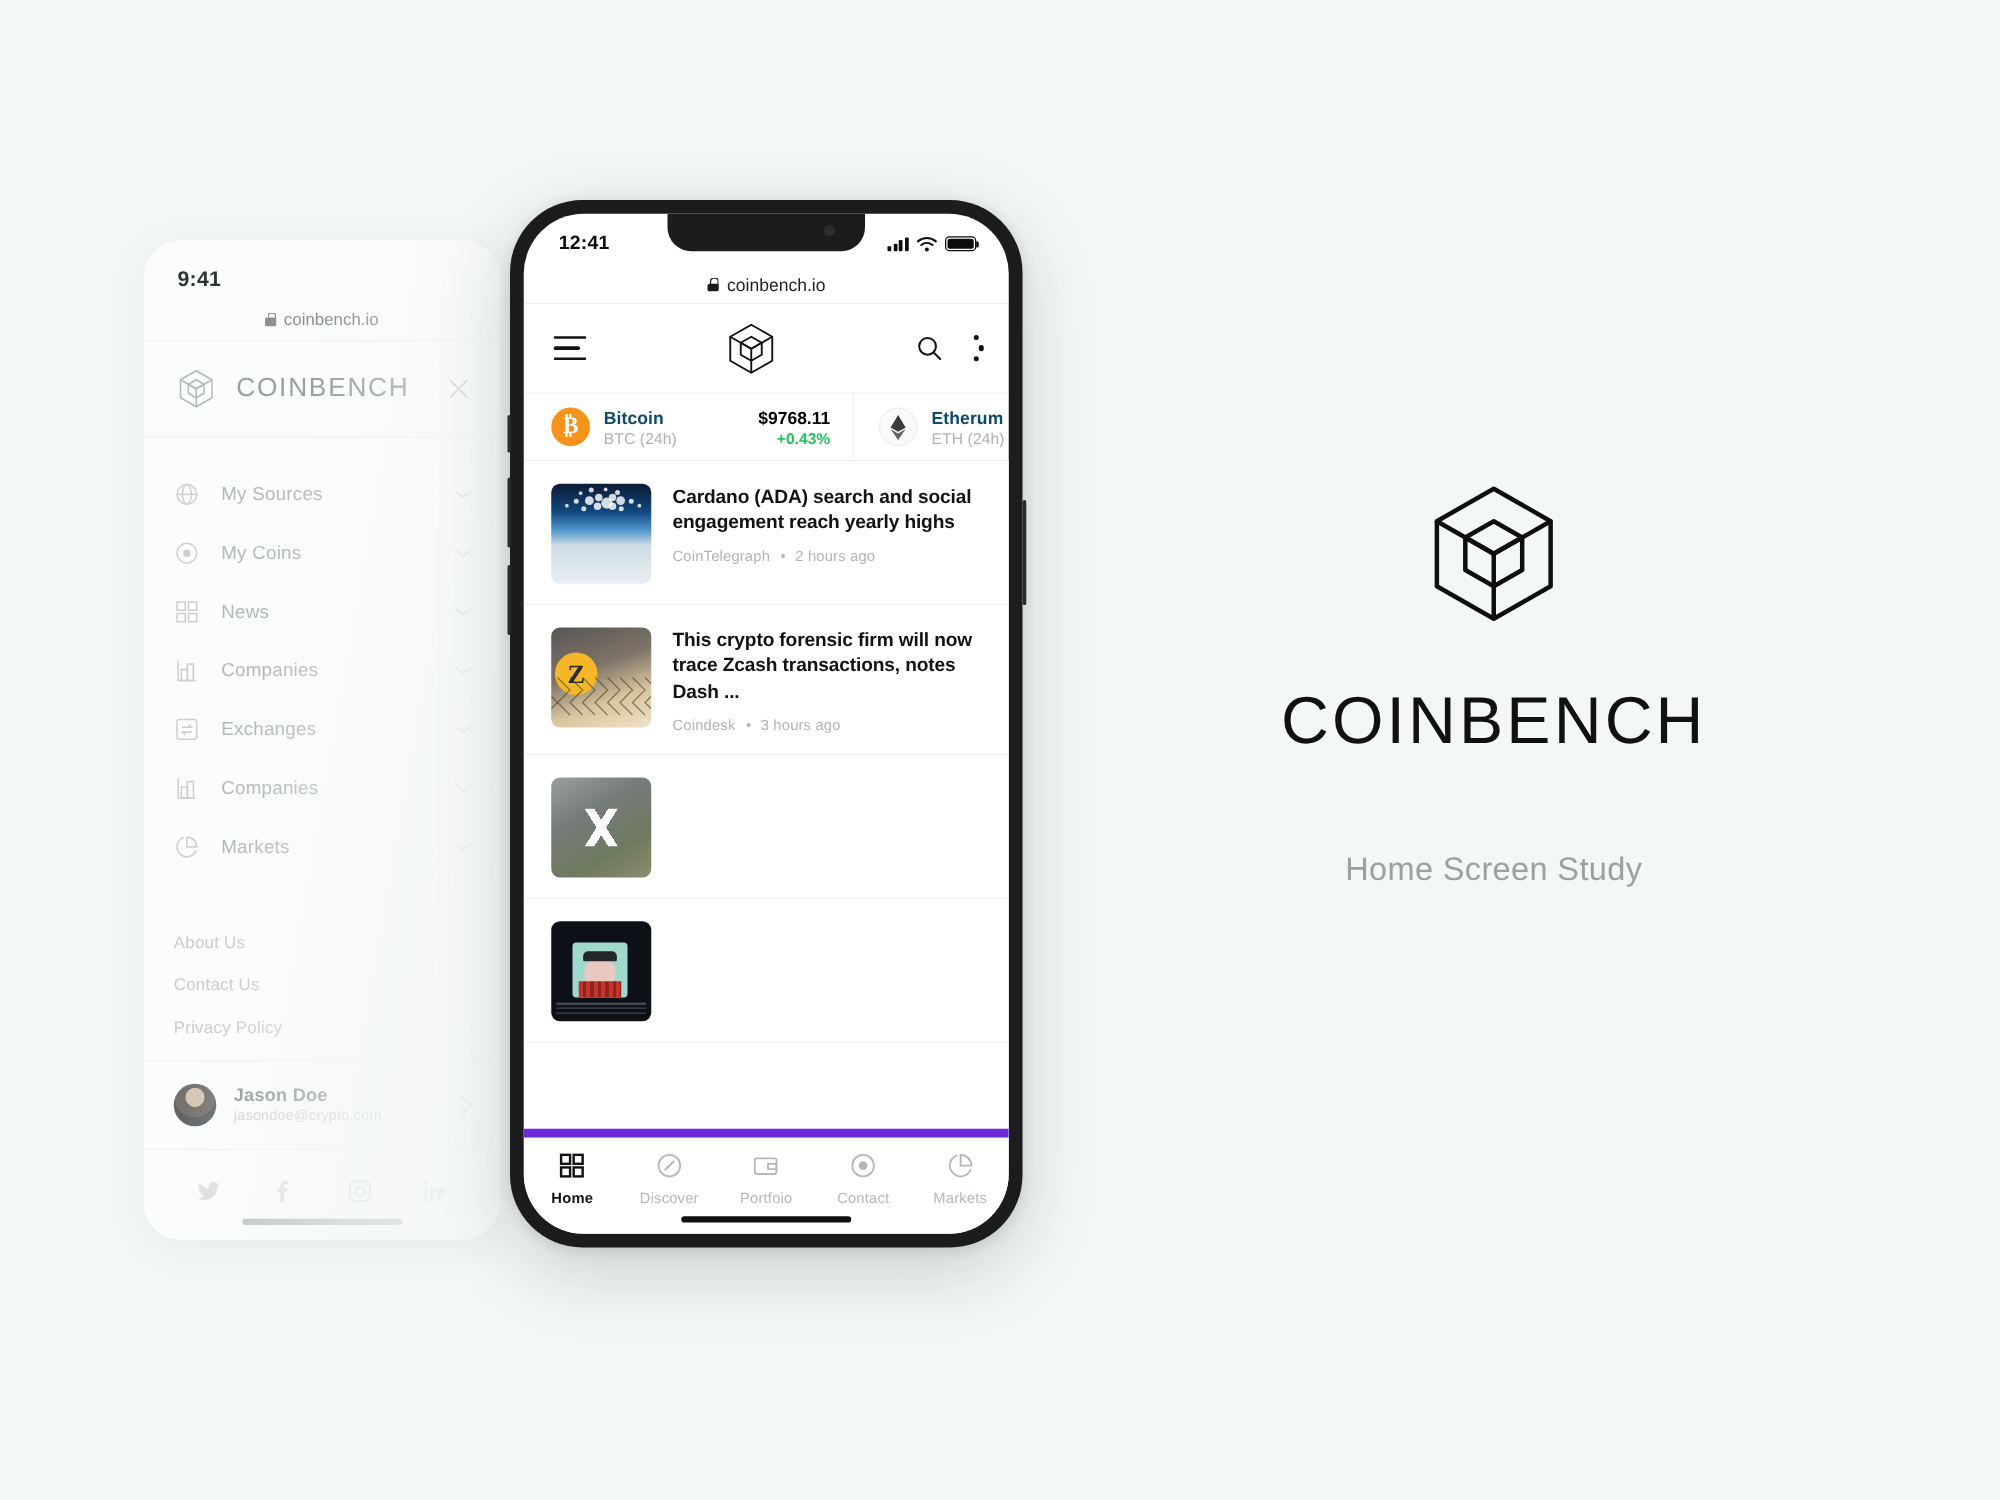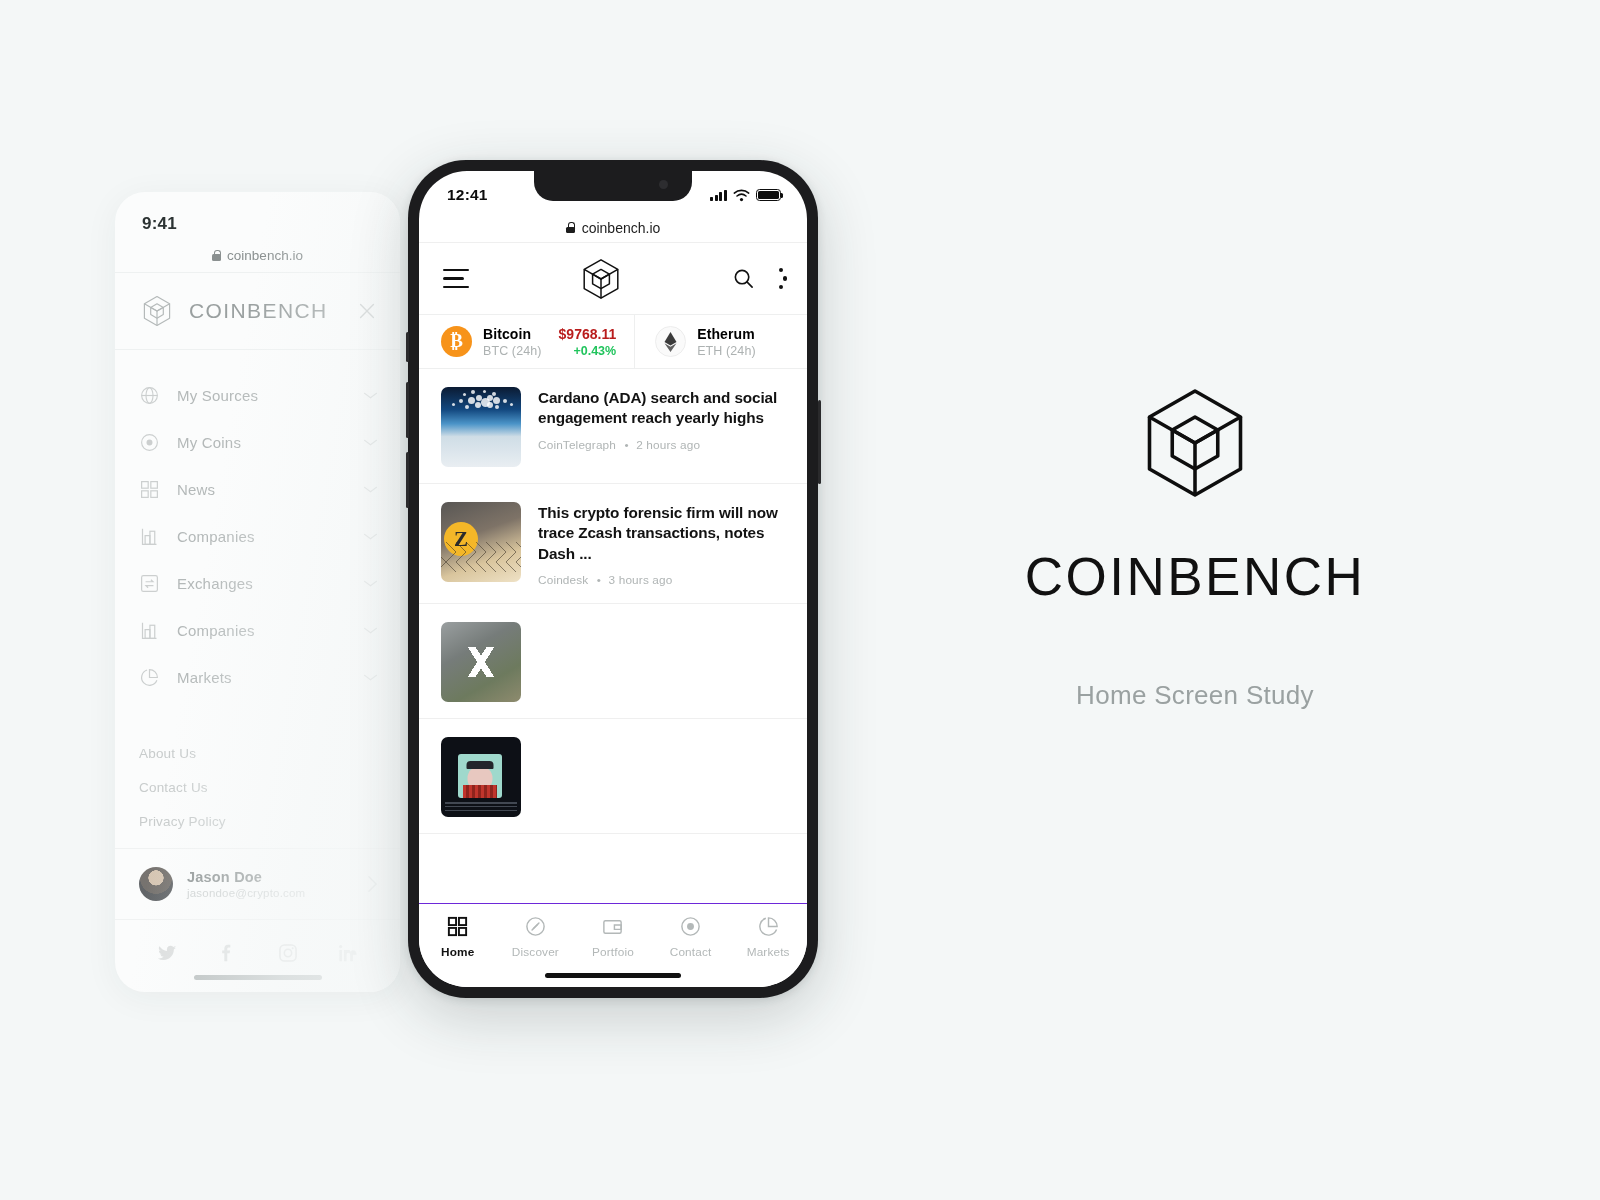--- a/index.html
+++ b/index.html
@@ -213,23 +213,23 @@
   }
   .tick + .tick { border-left: 1px solid #eeefef; margin-left: 18px; padding-left: 20px; }
   .coin-badge {
     width: 31px; height: 31px; border-radius: 50%;
     display: flex; align-items: center; justify-content: center;
     flex: 0 0 31px;
   }
   .coin-btc { background: #f7931a; color: #fff; font-size: 19px; font-weight: bold; font-family: "Liberation Serif", serif; padding-bottom:2px;}
   .coin-eth { background: #fafafa; border: 1px solid #ededed; }
   .tick-cols { display: flex; gap: 17px; align-items: flex-start; }
-  .tk-name { font-size: 14px; font-weight: bold; color: #000000; letter-spacing:.1px; }
+  .tk-name { font-size: 14px; font-weight: bold; color: #0c4a6e; letter-spacing:.1px; }
   .tk-sym  { font-size: 12.5px; color: #adb2b2; margin-top: 2px; letter-spacing:.1px;}
-  .tk-price{ font-size: 14px; font-weight: bold; color: #b91c1c; text-align: right; }
+  .tk-price{ font-size: 14px; font-weight: bold; color: #000000; text-align: right; margin-left: 48px; }
   .tk-chg  { font-size: 12.5px; font-weight: bold; color: #21c45d; margin-top: 2px; text-align: right;}
 
   .feed { flex: 1 1 auto; overflow: hidden; background: #fff; }
   .news {
     display: flex; gap: 17px;
     padding: 18px 22px 16px 22px;
     border-bottom: 1px solid #efefef;
     cursor: pointer;
   }
   .thumb {
@@ -285,21 +285,21 @@
   .th-ape .shirt {
     position:absolute; left:50%; bottom:0; transform:translateX(-50%);
     width:34px; height:13px; background:repeating-linear-gradient(90deg,#c0352c 0 3px,#8e241d 3px 6px);
   }
   .th-ape .rows { position:absolute; left:4px; right:4px; bottom:3px; height:12px;}
   .th-ape .rows i { display:block; height:1.6px; background:#424852; margin-bottom:2.2px;}
 
   .tabbar {
     flex: 0 0 84px; height: 84px;
     display: flex; align-items: flex-start; padding-top: 11px;
-    border-top: 1px solid #6d28d9; background: #fff;
+    border-top: 7px solid #6d28d9; background: #fff;
   }
   .tab {
     flex: 1; display: flex; flex-direction: column; align-items: center; gap: 7px;
     cursor: pointer;
   }
   .tab .tico { width: 23px; height: 23px; }
   .tab .tlbl { font-size: 11.8px; color: #b3b8b8; letter-spacing: .15px;}
   .tab.active .tlbl { color: #111; font-weight: bold; }
   .home-indicator {
     position: absolute; bottom: 9px; left: 50%; transform: translateX(-50%);

